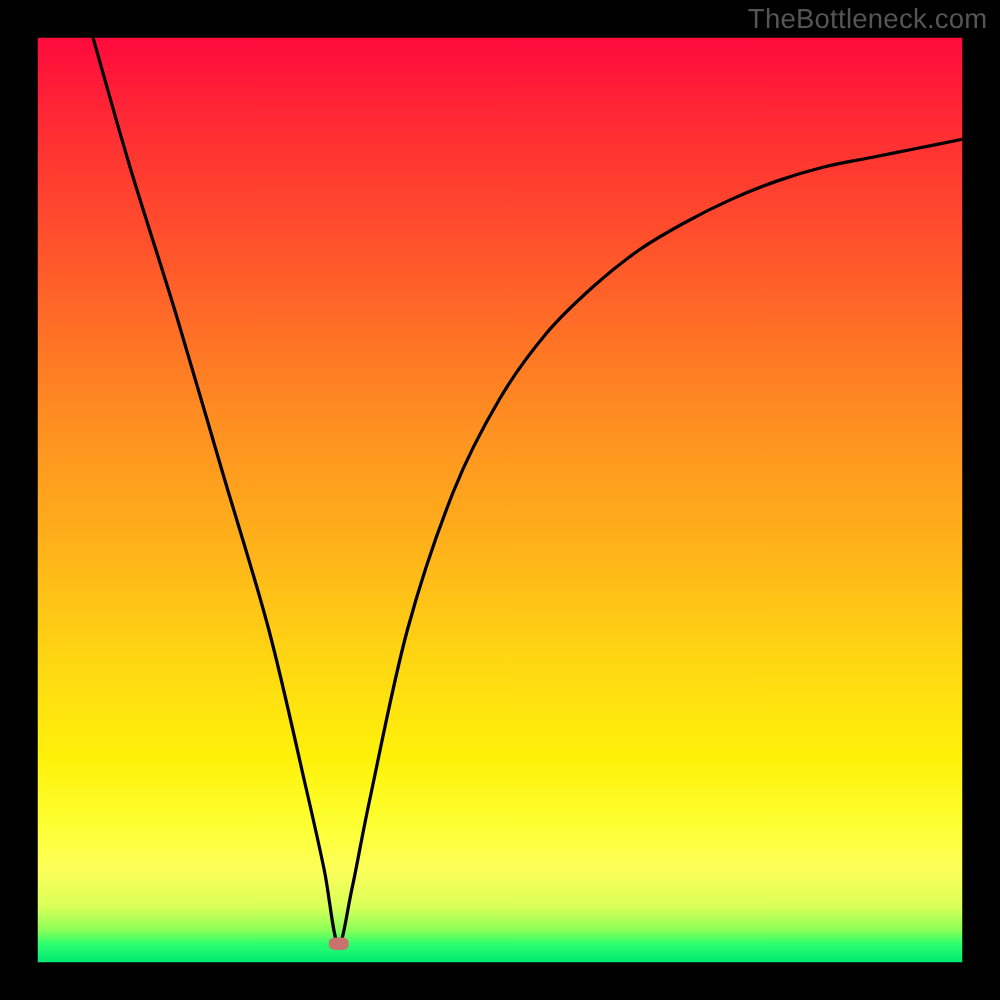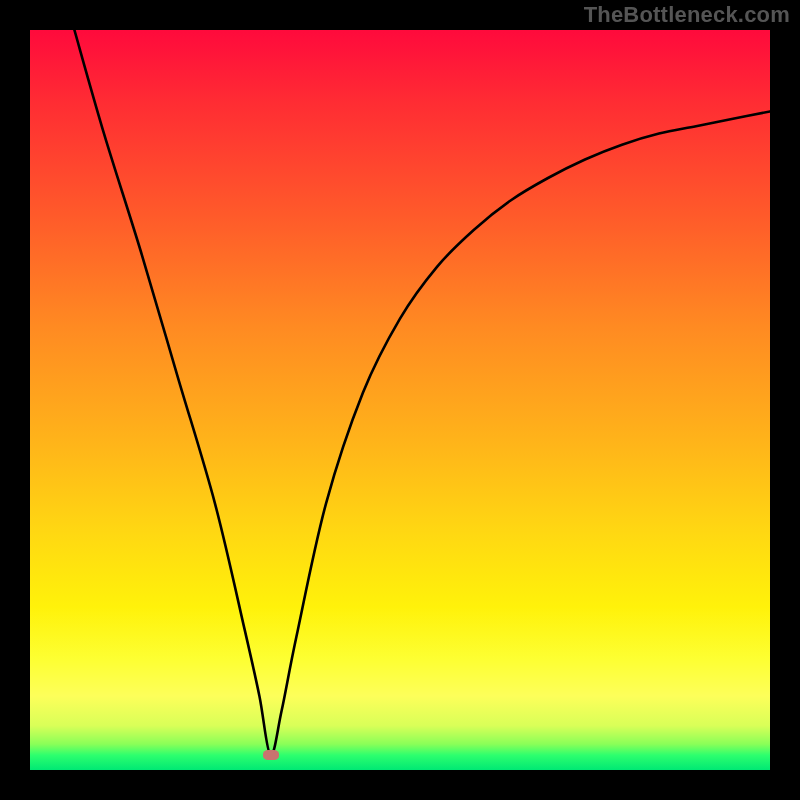--- a/index.html
+++ b/index.html
@@ -16,21 +16,21 @@
     width: 800px;
     height: 800px;
     background: #000;
   }
   .watermark {
     position: absolute;
     top: 2px;
     right: 10px;
     color: #555;
     font-size: 22px;
-    font-weight: 700;
+    font-weight: 400;
     letter-spacing: 0.2px;
     user-select: none;
   }
   .plot-area {
     position: absolute;
     left: 30px;
     top: 30px;
     width: 740px;
     height: 740px;
     overflow: hidden;

